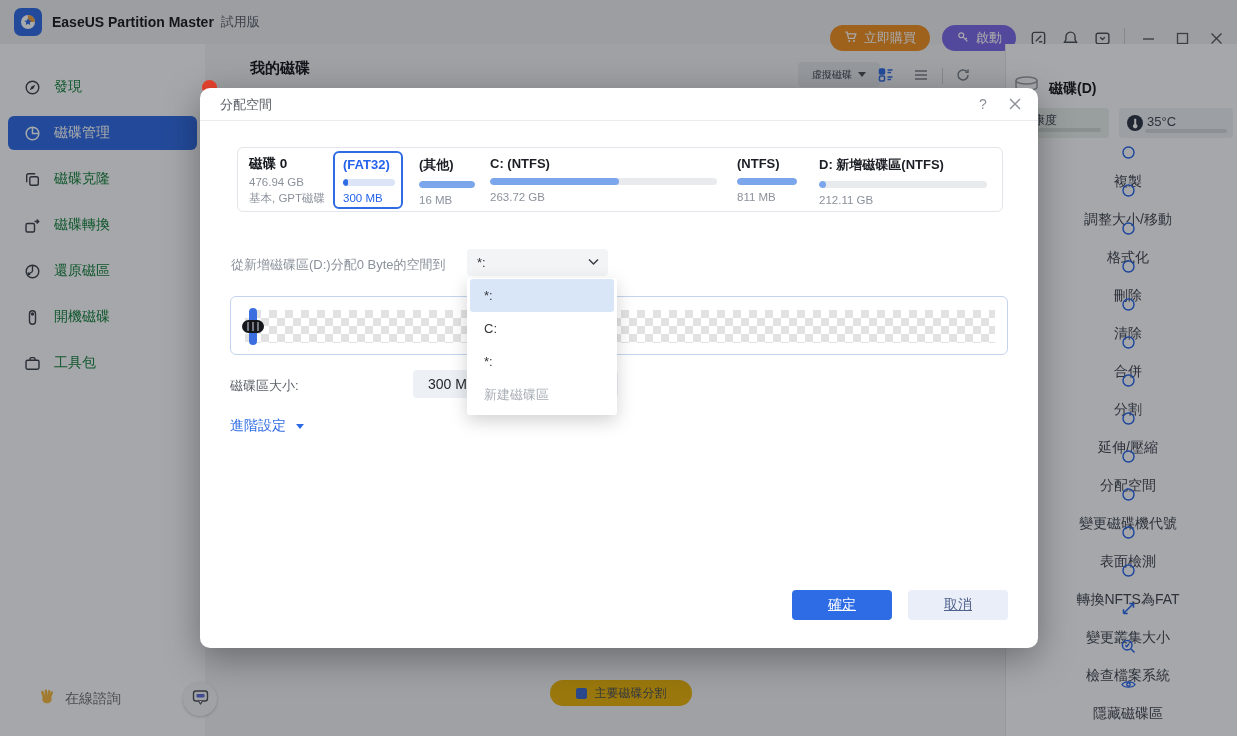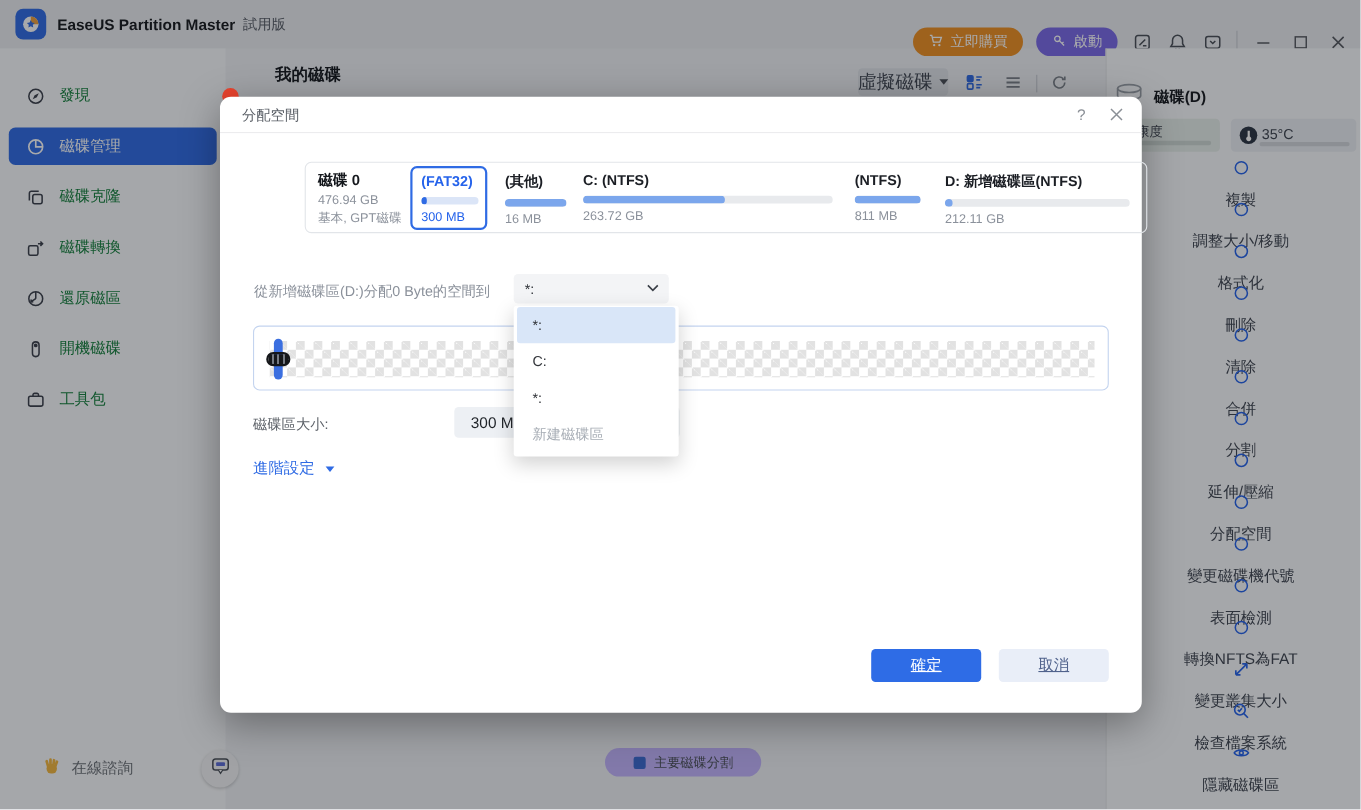--- a/index.html
+++ b/index.html
@@ -36,28 +36,28 @@
   .nav-item.active .icon { color:#fff; }
 
   .chat-row { position:absolute; left:38px; top:688px; display:flex; align-items:center; gap:8px; font-size:14px; color:#6b7076; z-index:5; }
   .chat-row svg { width:19px; height:19px; }
   .chat-bubble { position:absolute; left:183px; top:682px; width:34px; height:34px; border-radius:50%; background:#f4f5f6; box-shadow:0 1px 3px rgba(0,0,0,.2); display:flex; align-items:center; justify-content:center; z-index:5; cursor:pointer; }
   .chat-bubble svg { width:19px; height:19px; }
 
   
   .main-header { position:absolute; left:205px; top:44px; width:800px; height:46px; }
   .main-title { position:absolute; left:45px; top:15px; font-size:15px; font-weight:bold; color:#15181d; }
-  .view-pill { position:absolute; left:575px; top:18px; width:82px; height:25px; background:#e3e6eb; border-radius:4px; display:flex; align-items:center; justify-content:center; gap:6px; font-size:17px; color:#3f4550; cursor:pointer; }
+  .view-pill { position:absolute; left:593px; top:18px; width:82px; height:25px; background:#e3e6eb; border-radius:4px; display:flex; align-items:center; justify-content:center; gap:6px; font-size:10px; color:#3f4550; cursor:pointer; }
   .caret-down { width:0; height:0; border-left:4px solid transparent; border-right:4px solid transparent; border-top:5px solid #4a4f57; }
   .hd-icon { position:absolute; top:23px; width:18px; height:16px; cursor:pointer; }
   .hd-icon svg { width:16px; height:16px; }
   .hd-divider { position:absolute; left:737px; top:24px; width:1px; height:16px; background:#c9ccd1; }
 
   
-  .legend-pill { position:absolute; left:550px; top:680px; width:142px; height:26px; border-radius:13px; background:#c4b5fd; display:flex; align-items:center; justify-content:center; gap:8px; z-index:5; }
+  .legend-pill { position:absolute; left:550px; top:680px; width:142px; height:26px; border-radius:13px; background:#eab308; display:flex; align-items:center; justify-content:center; gap:8px; z-index:5; }
   .legend-swatch { width:11px; height:11px; border-radius:2px; background:#3b6ad1; }
   .legend-pill span { font-size:12px; color:#4a4f57; }
 
   
   .right-sidebar { position:absolute; left:1005px; top:44px; width:232px; height:692px; background:#fbfcfd; border-left:1px solid #e3e5e8; }
   .rp-disk-icon { position:absolute; left:7px; top:31px; width:27px; height:19px; color:#9aa0a8; }
   .rp-title { position:absolute; left:43px; top:36px; font-size:14px; font-weight:bold; color:#15181d; }
   .stat-card { position:absolute; top:64px; height:30px; border-radius:4px; }
   .stat-card.health { left:5px; width:98px; background:#e8efeb; }
   .stat-card.temp { left:113px; width:114px; background:#edf0f4; }
@@ -79,21 +79,21 @@
   .red-dot { position:absolute; left:202px; top:80px; width:15px; height:15px; border-radius:50%; background:#e8432e; z-index:45; }
 
   
   .dialog { position:absolute; left:200px; top:88px; width:838px; height:560px; background:#fff; border-radius:10px; box-shadow:0 10px 36px rgba(0,0,0,.35); z-index:50; }
   .dlg-header { position:relative; height:33px; border-bottom:1px solid #ececee; }
   .dlg-title { position:absolute; left:20px; top:0; line-height:33px; font-size:13px; color:#5a5f66; }
   .dlg-help { position:absolute; left:774px; top:7px; width:18px; height:18px; text-align:center; line-height:18px; font-size:14px; color:#8a8f96; cursor:pointer; }
   .dlg-close { position:absolute; left:806px; top:7px; width:18px; height:18px; color:#8a8f96; cursor:pointer; display:flex; align-items:center; justify-content:center; }
   .dlg-close svg { width:12px; height:12px; }
 
-  .disk-panel { position:absolute; left:37px; top:59px; width:766px; height:65px; border:1px solid #e2e5e9; border-radius:6px;margin-left:40px; }
+  .disk-panel { position:absolute; left:37px; top:59px; width:766px; height:65px; border:1px solid #e2e5e9; border-radius:6px; }
   .disk-meta { position:absolute; left:11px; top:7px; }
   .disk-meta .dname { font-size:13.5px; font-weight:bold; color:#15181d; }
   .disk-meta .dsize, .disk-meta .dtype { font-size:11.5px; color:#8b919b; margin-top:3px; }
   .part { position:absolute; top:3px; height:58px; padding:5px 8px 0 8px; }
   .part .pname { font-size:13px; font-weight:bold; color:#1b1e24; white-space:nowrap; }
   .part .pbar { margin-top:7px; height:7px; border-radius:3.5px; background:#e8eaed; overflow:hidden; }
   .part .pfill { height:100%; border-radius:3.5px; background:#7ba6ec; }
   .part .psize { margin-top:6px; font-size:11.5px; color:#8b919b; }
   .part.selected { border:2px solid #2f6be4; border-radius:6px; padding-top:4px; }
   .part.selected .pname, .part.selected .psize { color:#2563eb; }

